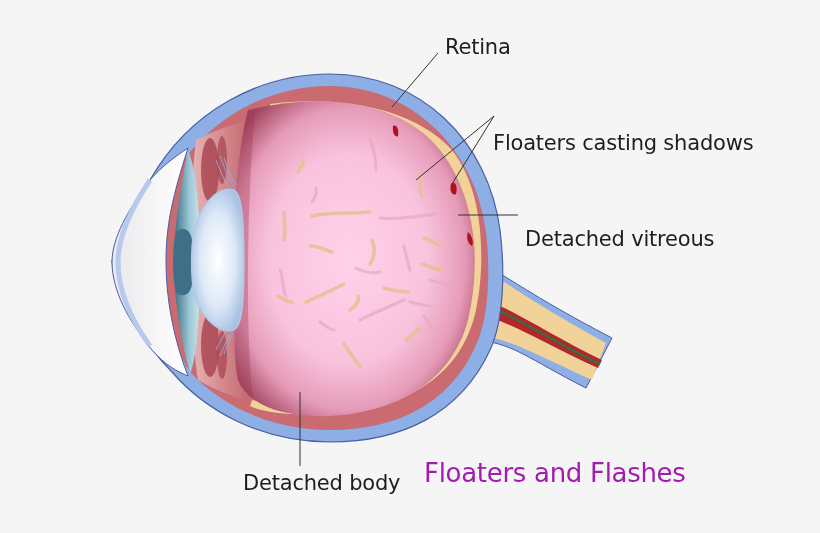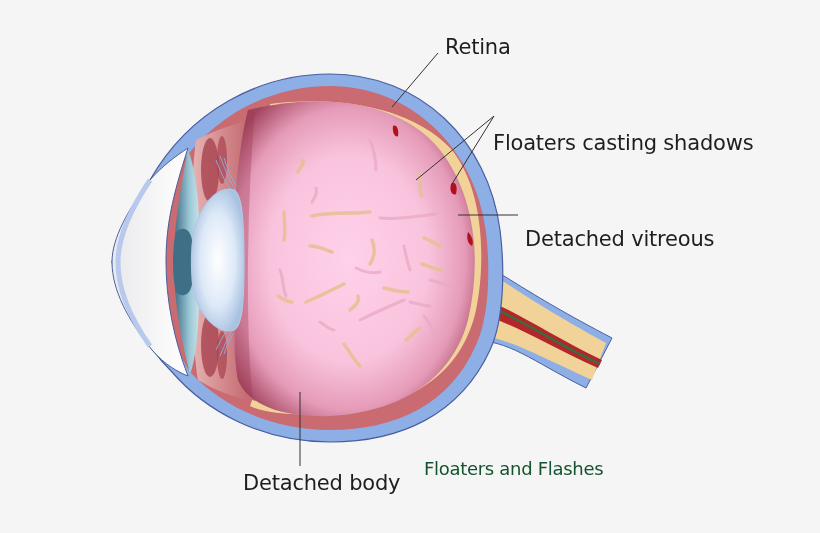--- a/index.html
+++ b/index.html
@@ -1,19 +1,19 @@
 <!DOCTYPE html>
 <html><head>
 <meta charset="utf-8">
 <style>
   html,body{margin:0;padding:0;}
   body{width:820px;height:533px;background:#f5f5f6;overflow:hidden;position:relative;font-family:"DejaVu Sans","Liberation Sans",sans-serif;}
   #diagram{position:absolute;left:0;top:0;width:820px;height:533px;}
   .label{position:absolute;color:#1e1e1e;font-size:21px;white-space:nowrap;line-height:20px;font-family:"DejaVu Sans","Liberation Sans",sans-serif;letter-spacing:-0.2px;}
-  .title{position:absolute;color:#14532d;font-size:18px;white-space:nowrap;font-family:"DejaVu Sans","Liberation Sans",sans-serif;letter-spacing:-0.3px;}
+  .title{position:absolute;color:#a21caf;font-size:26px;white-space:nowrap;font-family:"DejaVu Sans","Liberation Sans",sans-serif;letter-spacing:-0.3px;}
 </style>
 </head>
 <body>
 
 <div id="diagram">
 <svg width="820" height="533" viewBox="0 0 820 533" xmlns="http://www.w3.org/2000/svg">
   <defs>
     <radialGradient id="vitGrad" cx="0.48" cy="0.5" r="0.6">
       <stop offset="0" stop-color="#ffd1ea"></stop>
       <stop offset="0.55" stop-color="#f9c3dd"></stop>

